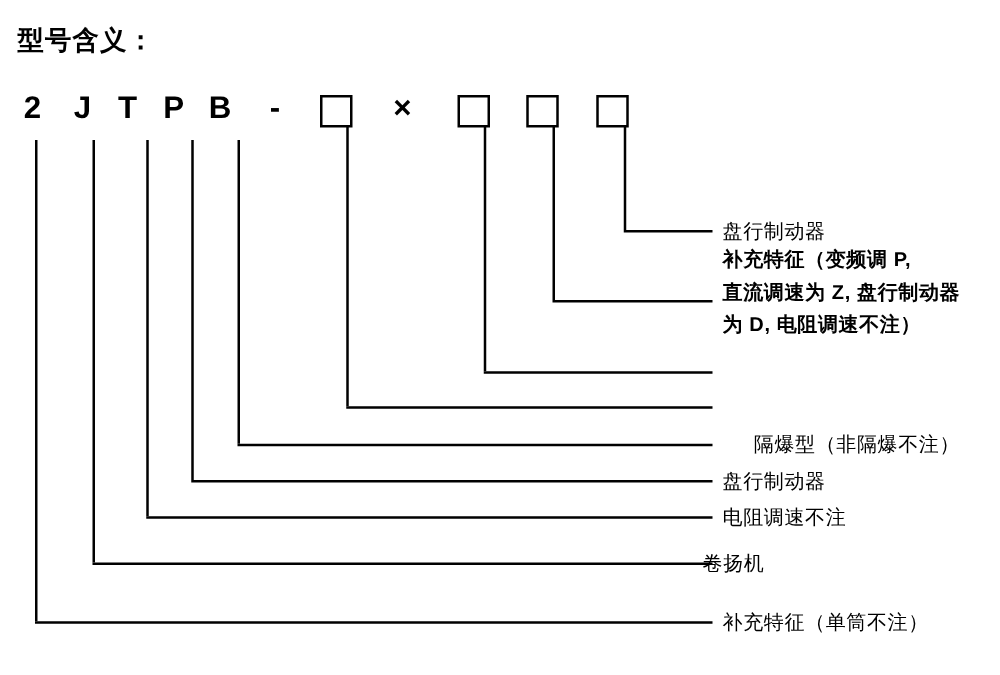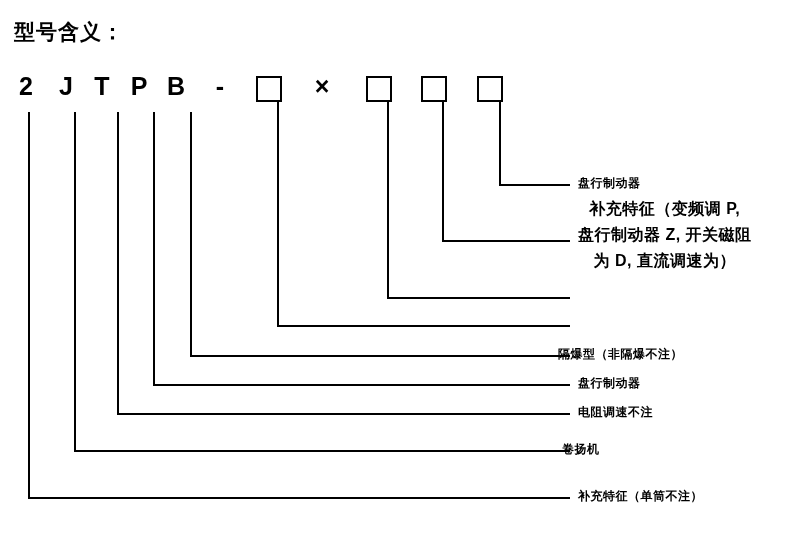--- a/index.html
+++ b/index.html
@@ -47,33 +47,32 @@
     width: 0;
     border-left: 2px solid #000;
   }
   .hline {
     position: absolute;
     height: 0;
     border-top: 2px solid #000;
   }
   .label {
     position: absolute;
-    font-size: 12px;
-    font-weight: bold;
+    font-size: 16px;
+    font-weight: normal;
     white-space: nowrap;
     letter-spacing: 0.5px;
   }
   .label-multi {
     position: absolute;
     font-size: 16px;
     font-weight: bold;
     line-height: 26px;
     white-space: nowrap;
     letter-spacing: 0.5px;
-    text-align: center;
   }
 </style>
 </head>
 <body>
 
 <div id="stage">
 
   <div class="title">型号含义：</div>
 
   <div class="code-char" style="left:6px">2</div>
@@ -106,23 +105,23 @@
   <div class="hline" style="left:190px; top:355px; width:380px"></div>
   <div class="hline" style="left:153px; top:384px; width:417px"></div>
   <div class="hline" style="left:117px; top:413px; width:453px"></div>
   <div class="hline" style="left:74px; top:450px; width:496px"></div>
   <div class="hline" style="left:28px; top:497px; width:542px"></div>
 
   <div class="label" style="left:578px; top:175px">盘行制动器</div>
 
   <div class="label-multi" style="left:578px; top:196px">
     <div>补充特征（变频调 P,</div>
-    <div>盘行制动器 Z, 开关磁阻</div>
-    <div>为 D, 直流调速为）</div>
+    <div>直流调速为 Z, 盘行制动器</div>
+    <div>为 D, 电阻调速不注）</div>
   </div>
 
-  <div class="label" style="left:558px; top:346px">隔爆型（非隔爆不注）</div>
+  <div class="label" style="left:603px; top:346px">隔爆型（非隔爆不注）</div>
   <div class="label" style="left:578px; top:375px">盘行制动器</div>
   <div class="label" style="left:578px; top:404px">电阻调速不注</div>
   <div class="label" style="left:562px; top:441px">卷扬机</div>
   <div class="label" style="left:578px; top:488px">补充特征（单筒不注）</div>
 
 </div>
 
 </body></html>

